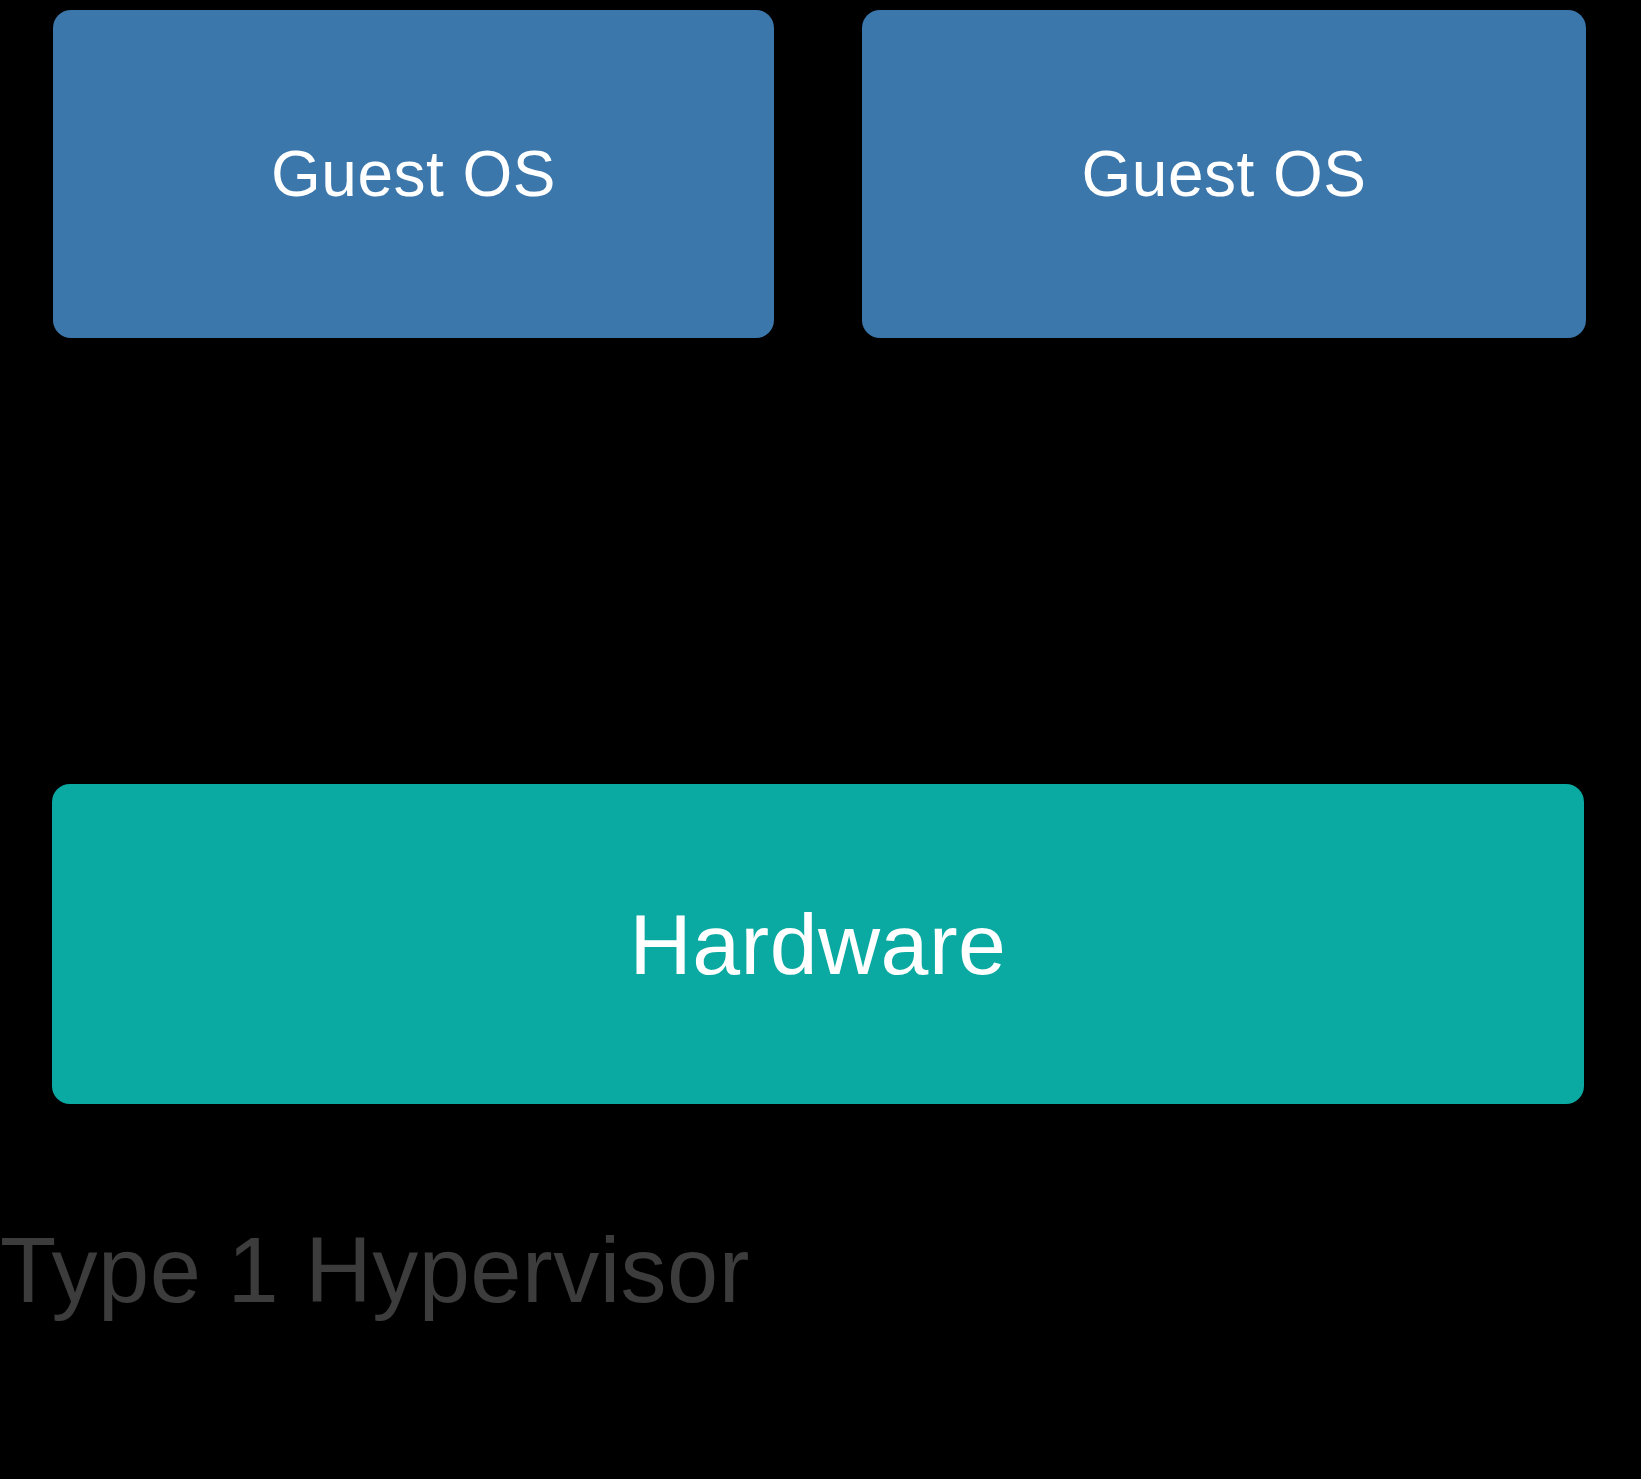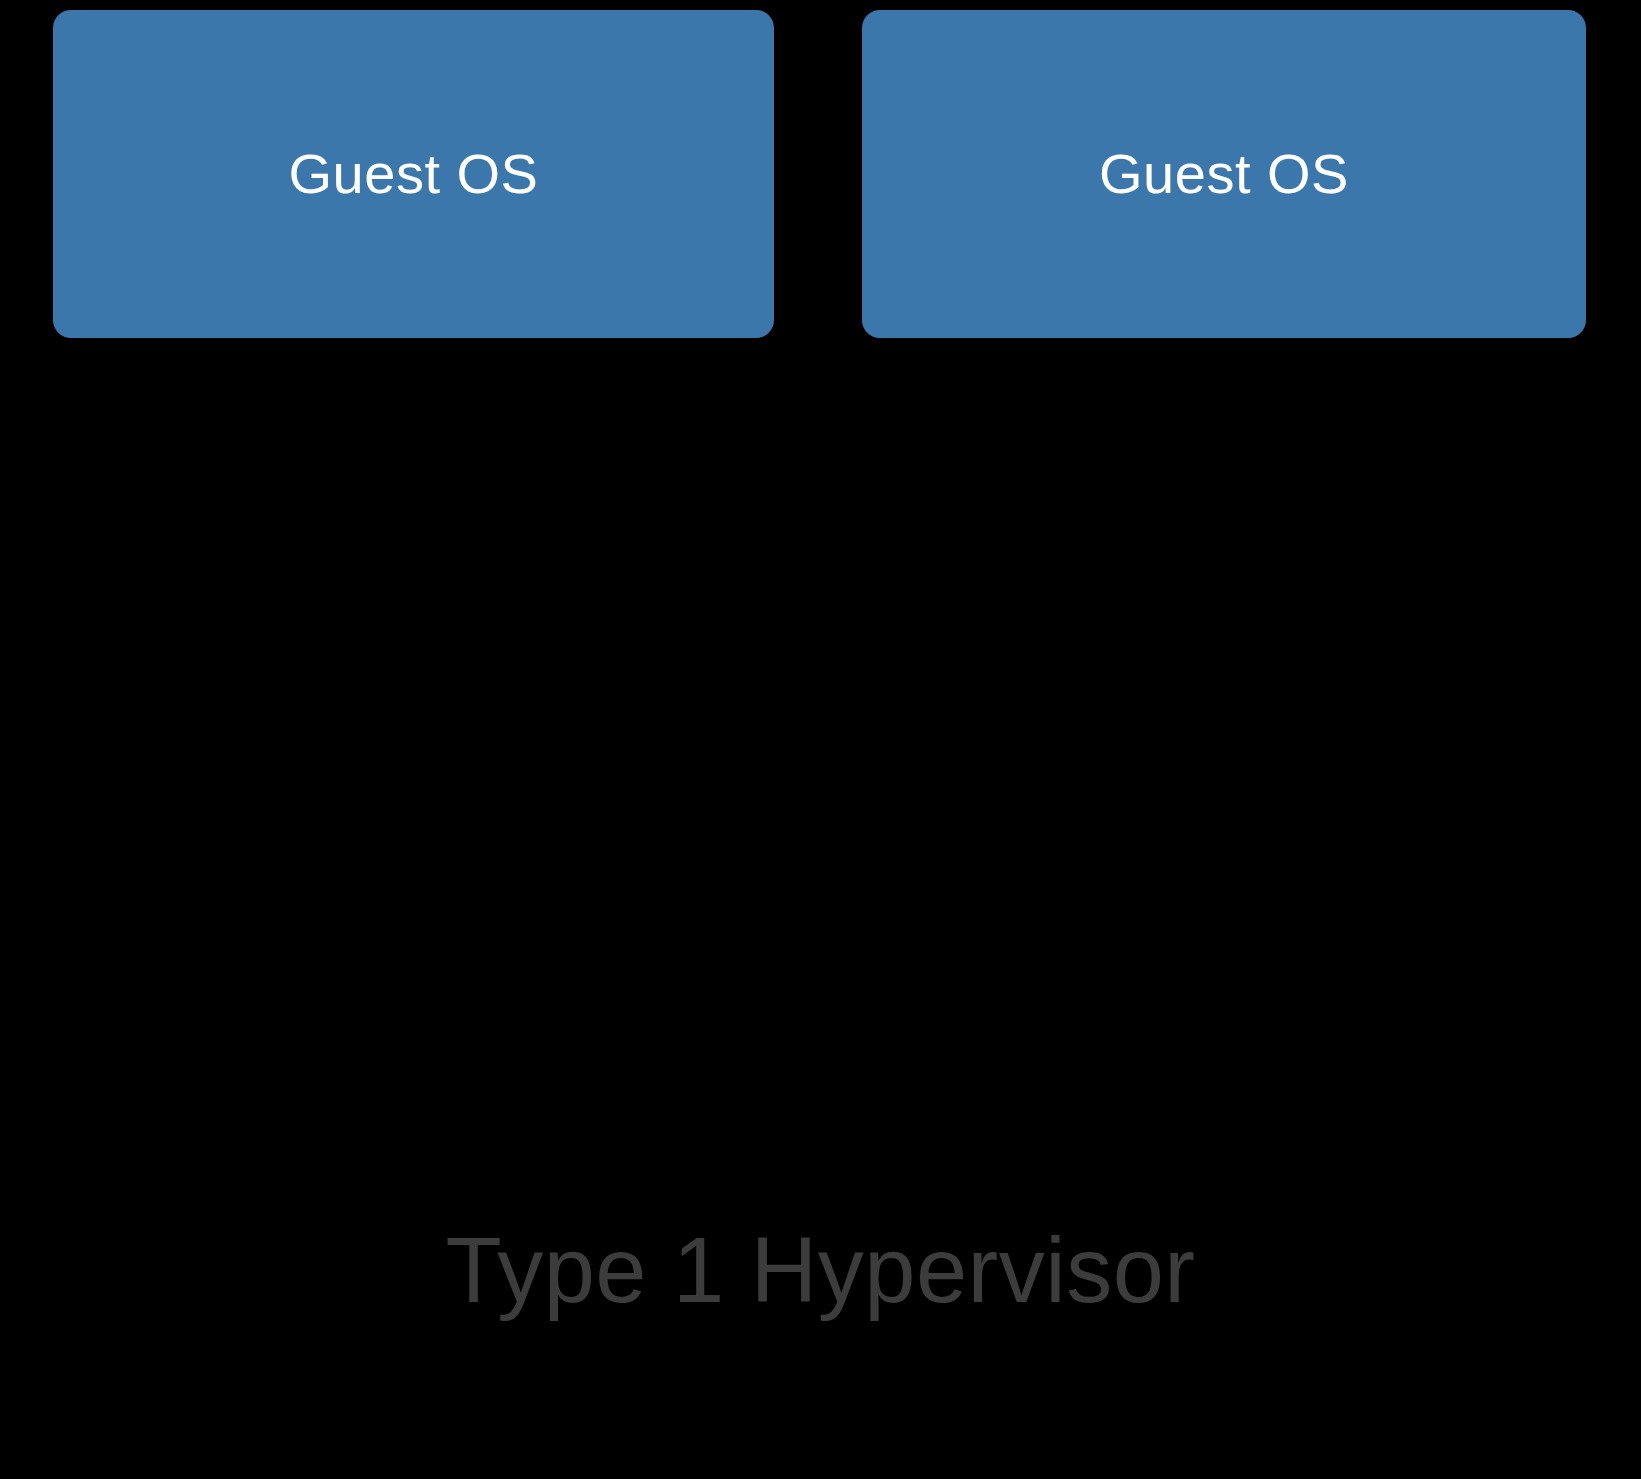--- a/index.html
+++ b/index.html
@@ -46,21 +46,21 @@
     left: 0;
     top: 0;
     width: 1641px;
     height: 340px;
   }
 
   .guest-box {
     top: 10px;
     height: 328px;
     background: #3c77ac;
-    font-size: 56px;
+    font-size: 64px;
   }
   #guest-os-box-1 { left: 53px;  width: 721px; }
   #guest-os-box-2 { left: 862px; width: 724px; }
 
   
   #hypervisor-box {
     left: 52px;
     top: 392px;
     width: 1532px;
     height: 320px;
@@ -77,21 +77,21 @@
     background: #0aaaa2;
     font-size: 86px;
   }
 
   
   #caption {
     position: absolute;
     left: 0;
     top: 1218px;
     width: 1641px;
-    text-align: center;
+    text-align: left;
     color: #3c3c3c;
     font-size: 92px;
     line-height: 1.15;
     letter-spacing: 0.5px;
     user-select: none;
   }
 </style>
 </head>
 <body>
 
@@ -100,16 +100,19 @@
   <div id="guest-os-row">
     <div class="layer-box guest-box" id="guest-os-box-1">
       <span class="layer-label">Guest OS</span>
     </div>
     <div class="layer-box guest-box" id="guest-os-box-2">
       <span class="layer-label">Guest OS</span>
     </div>
   </div>
 
 
+  <div class="layer-box" id="hardware-box">
+    <span class="layer-label">Hardware</span>
+  </div>
 
   <div id="caption">Type 1 Hypervisor</div>
 
 </div>
 
 </body></html>

